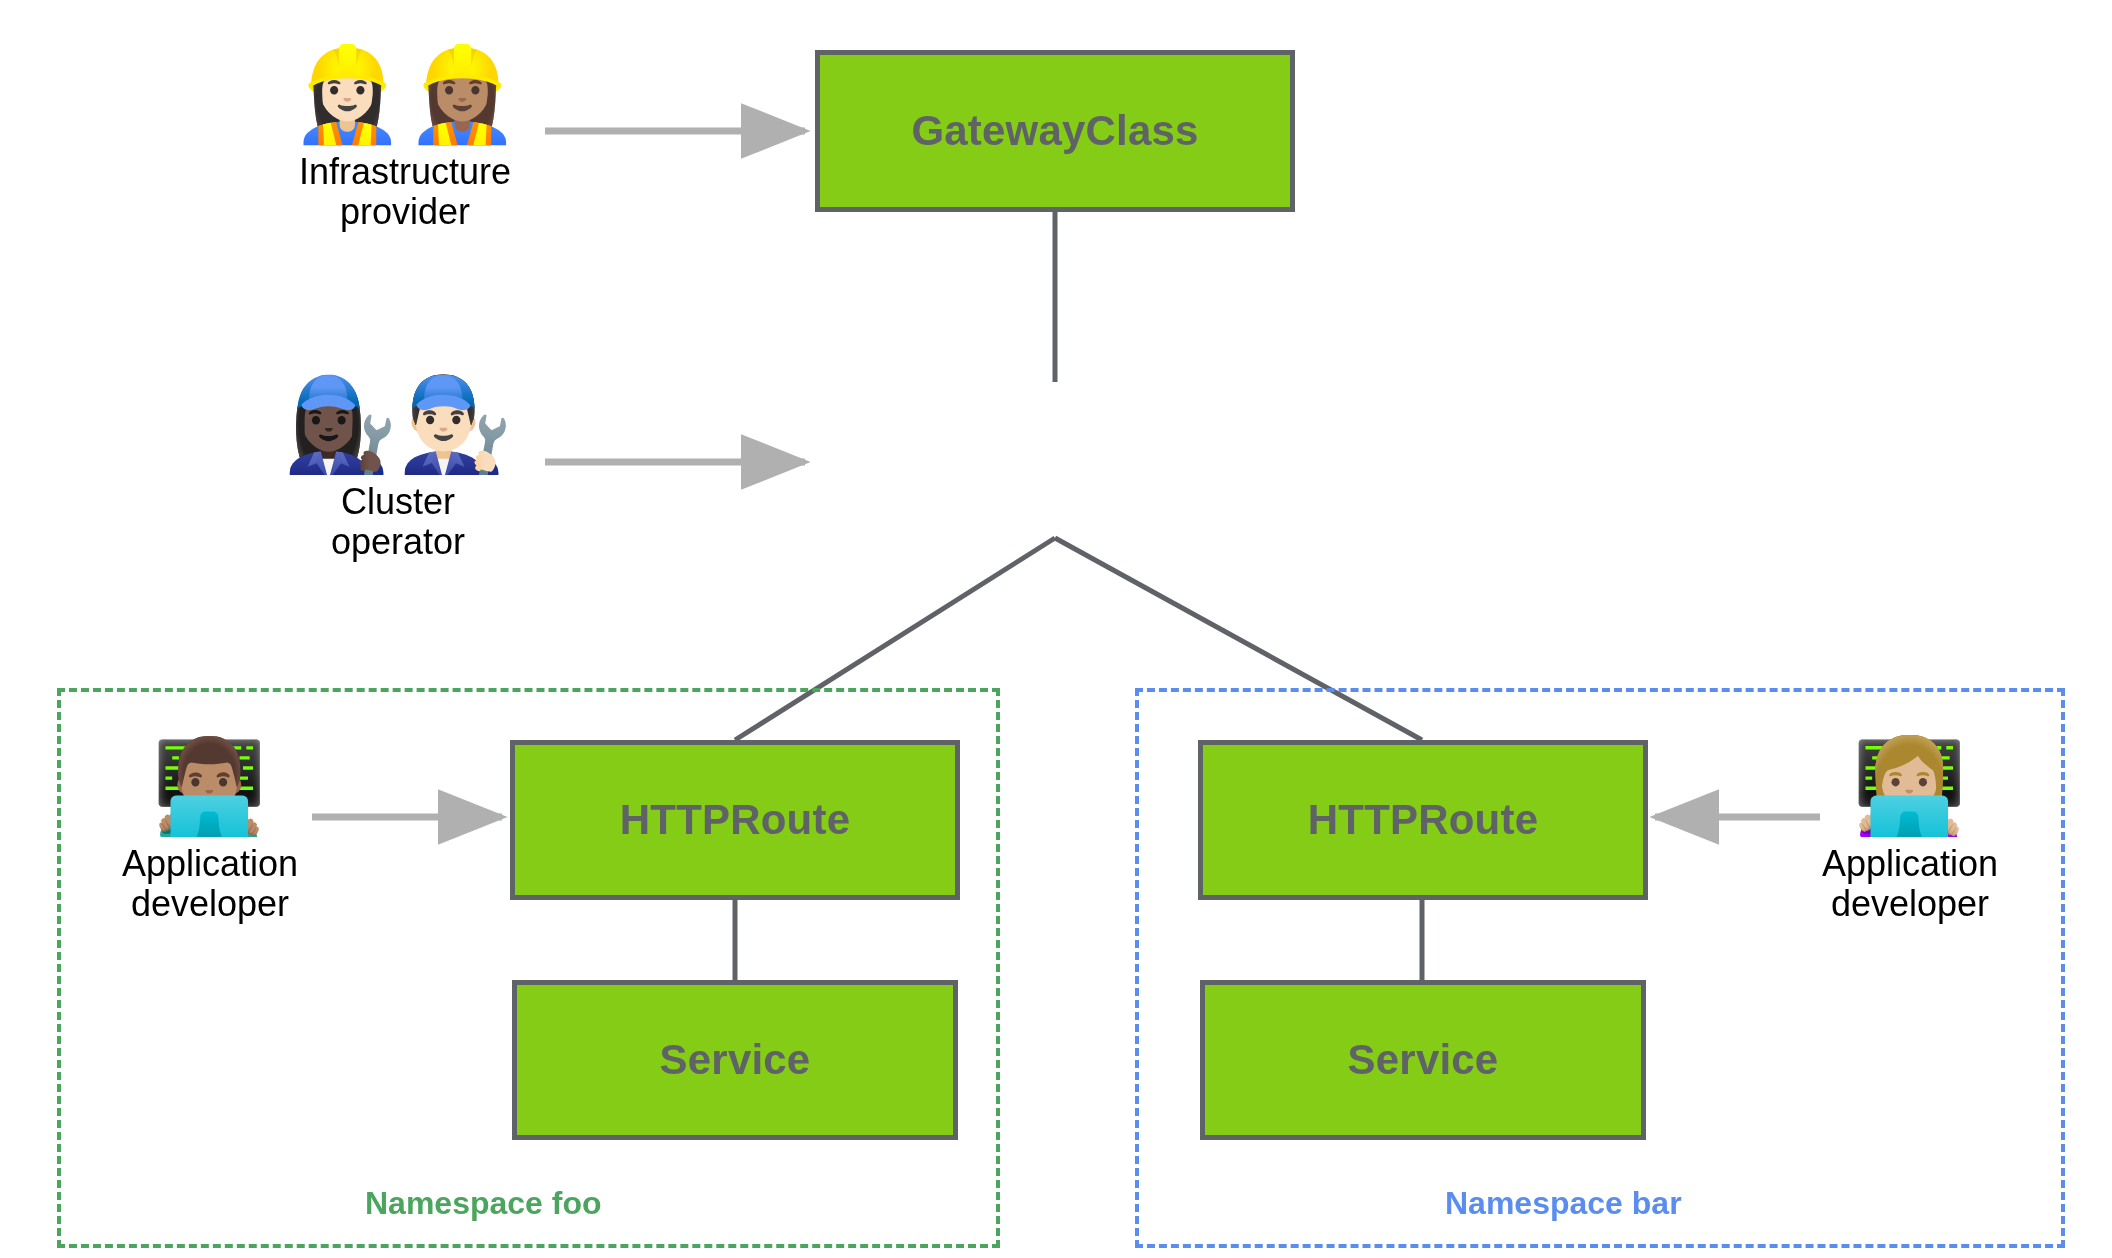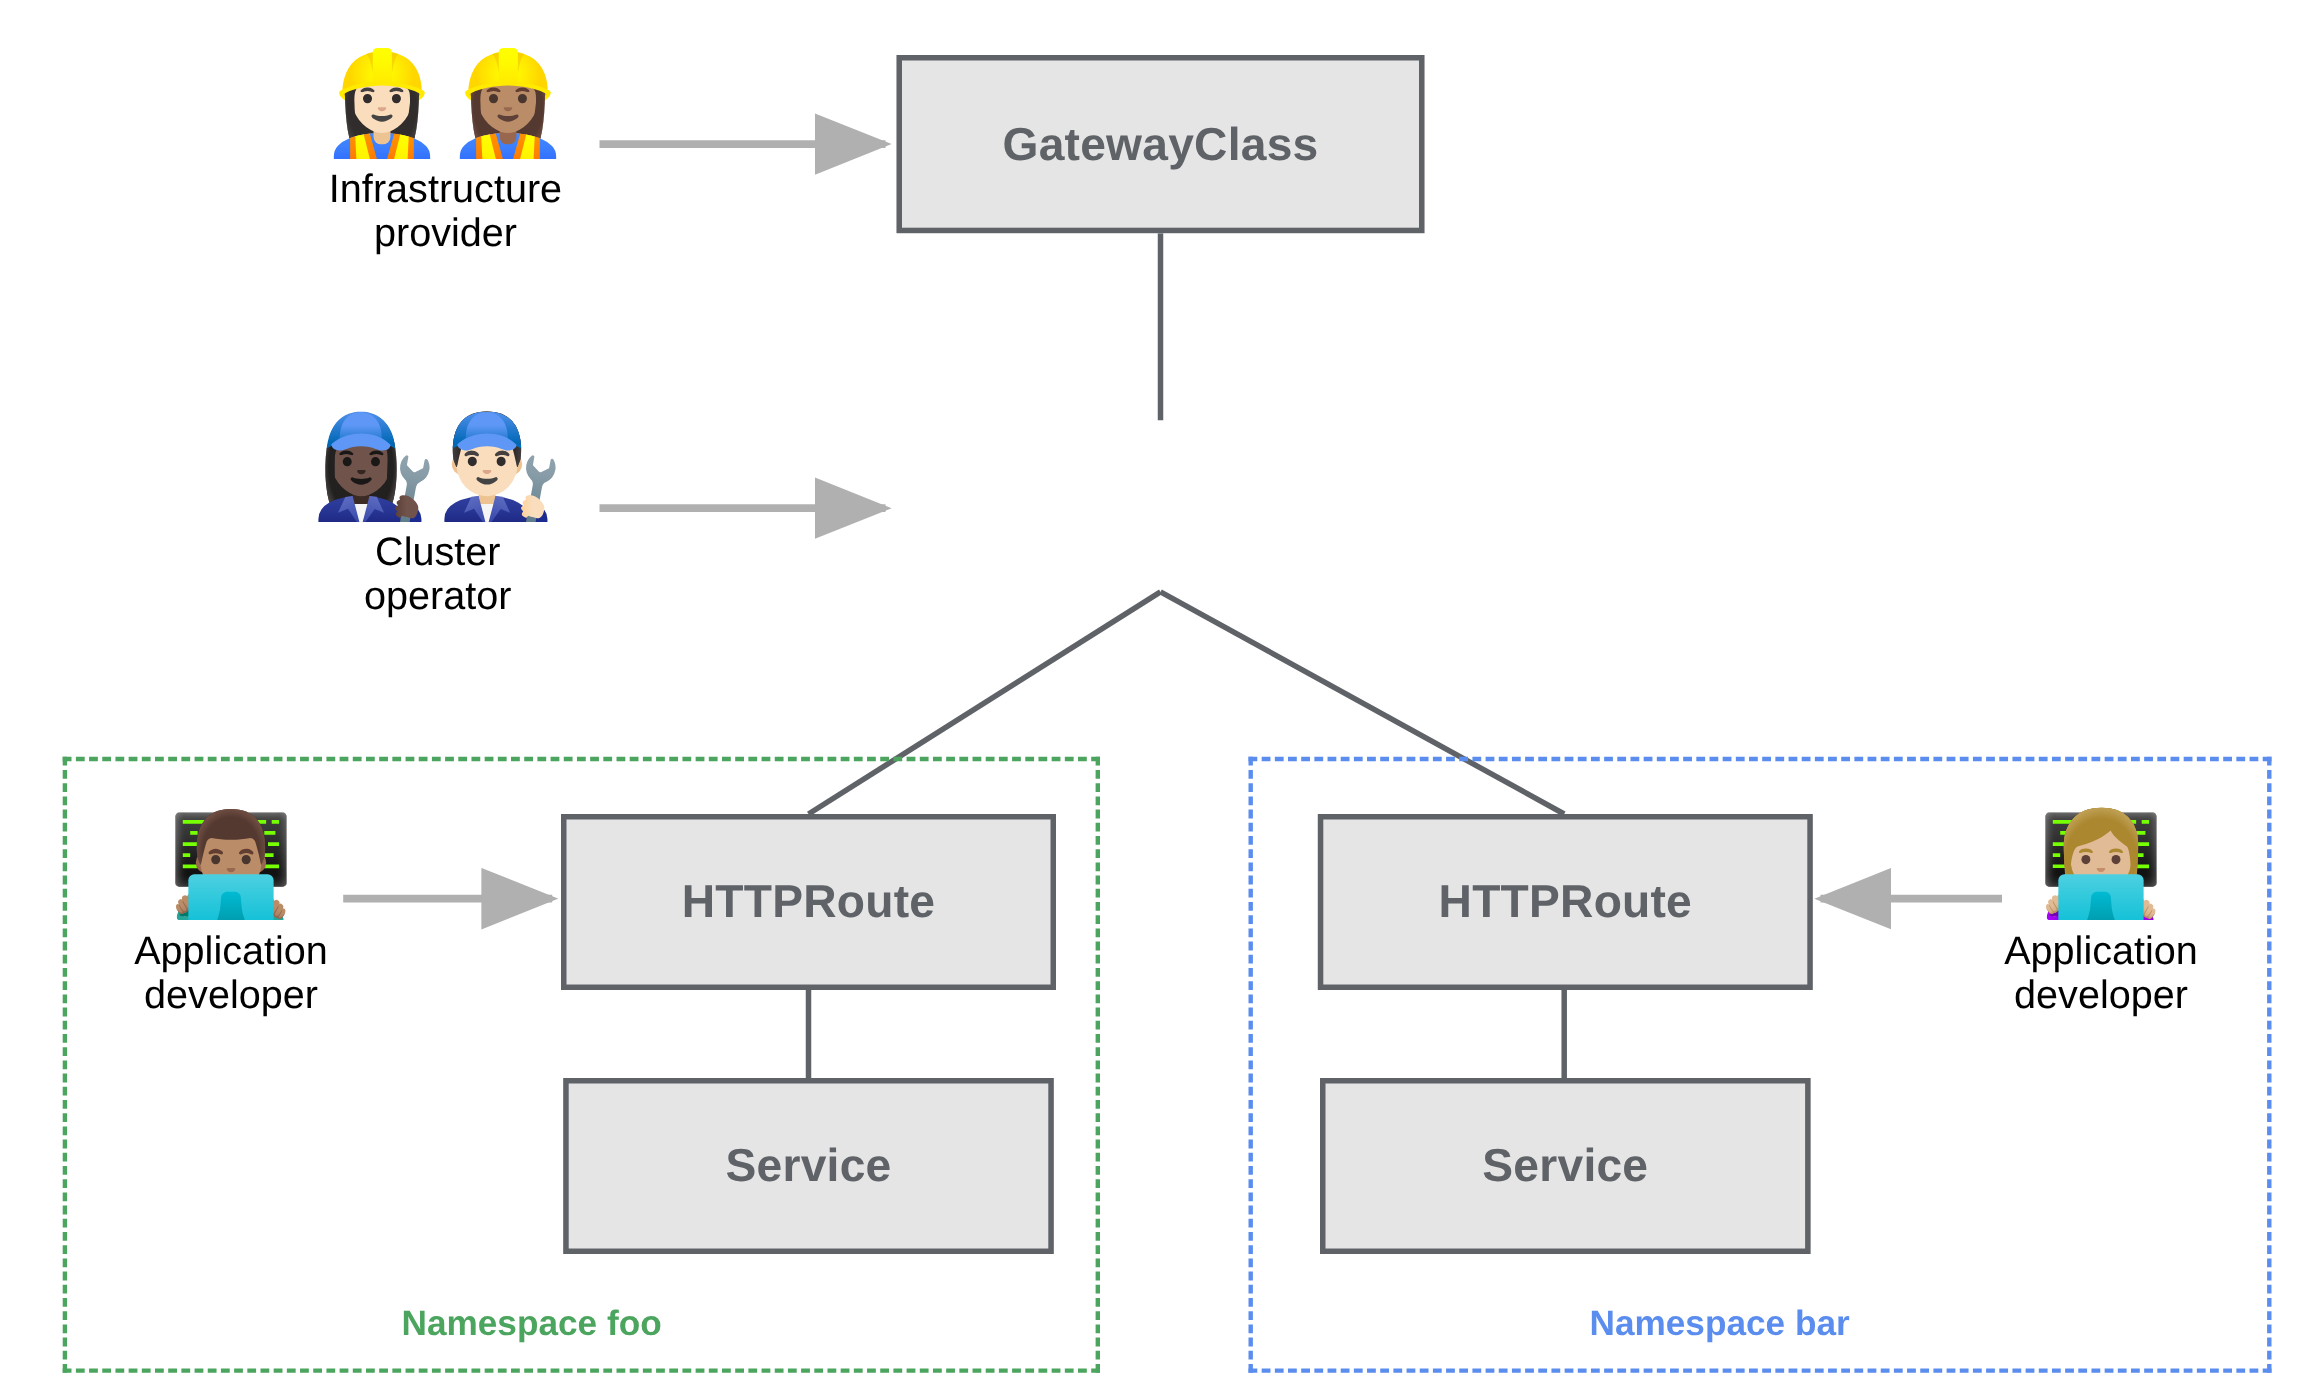--- a/index.html
+++ b/index.html
@@ -24,21 +24,21 @@
     width: 2112px;
     height: 1258px;
     pointer-events: none;
   }
 
   
   .res-box {
     position: absolute;
     box-sizing: border-box;
     border: 5px solid #5F6368;
-    background: #e5e5e5;
+    background: #84cc16;
     display: flex;
     align-items: center;
     justify-content: center;
     z-index: 3;
   }
   .res-label {
     font-size: 42px;
     font-weight: bold;
     color: #5F6368;
     letter-spacing: 0.2px;

